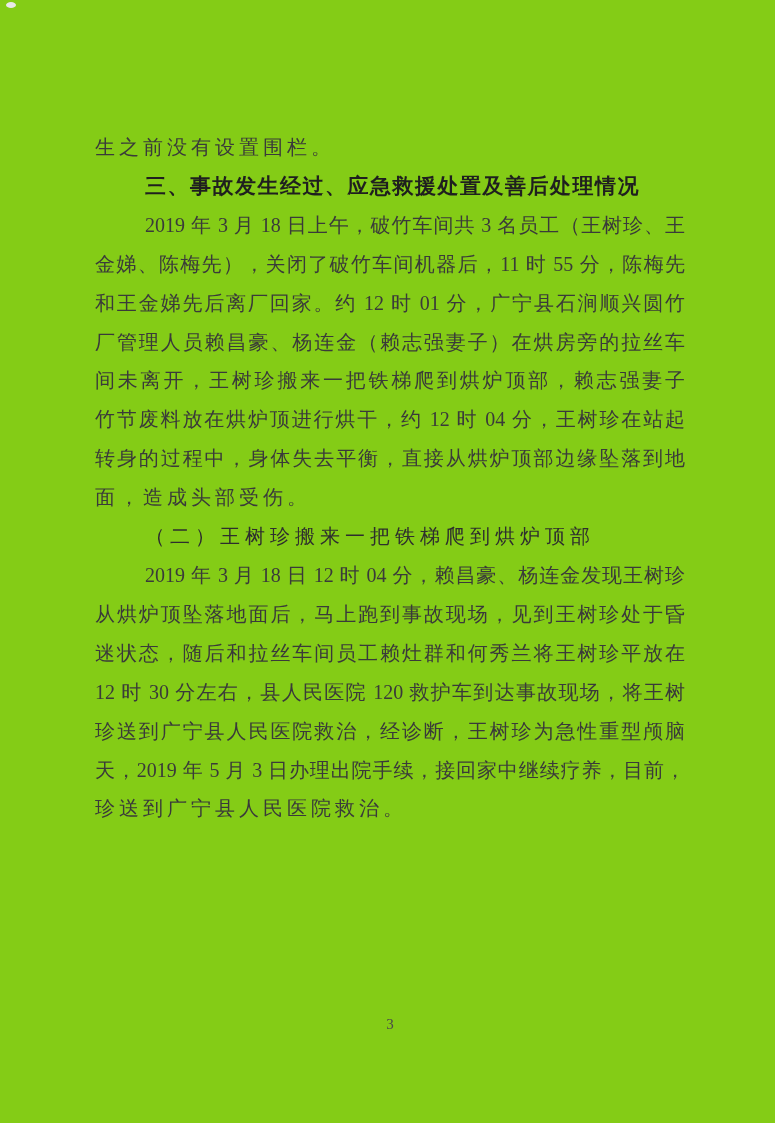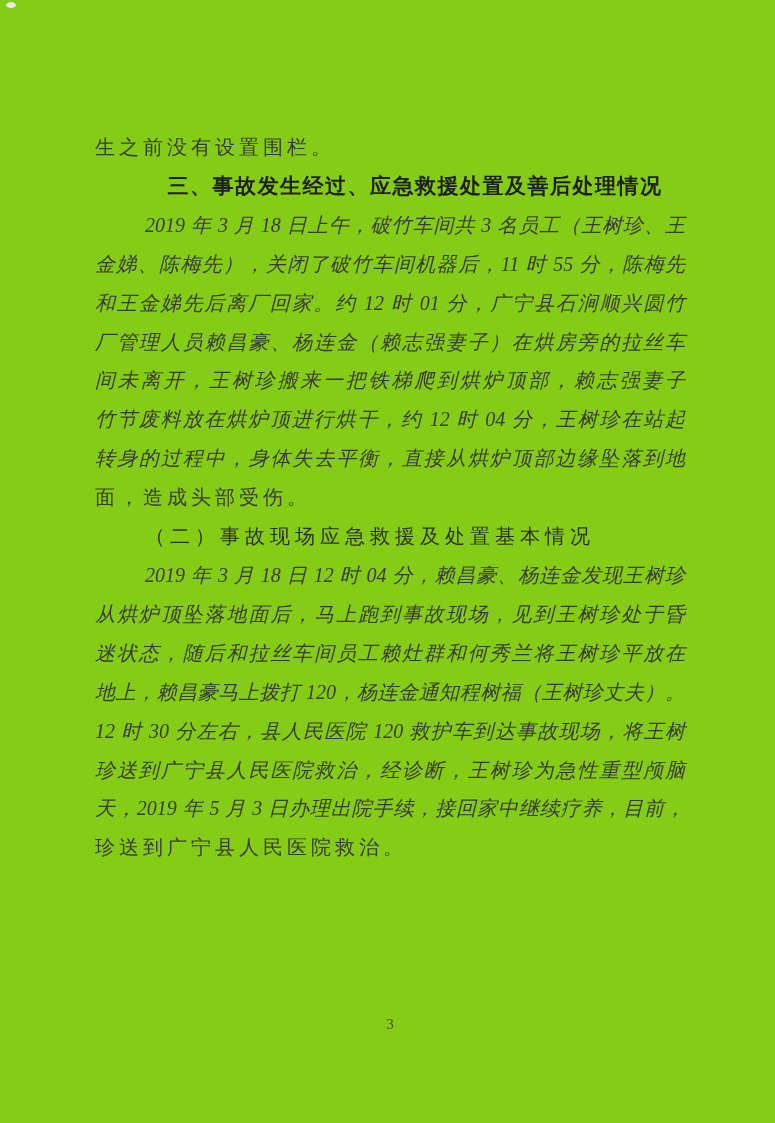--- a/index.html
+++ b/index.html
@@ -36,32 +36,30 @@
     font-size: 20px;
     line-height: 38.9px;
     letter-spacing: 4px;
     text-align: left;
     white-space: normal;
   }
   .line.justify {
     letter-spacing: 0;
     text-align: justify;
     text-align-last: justify;
-    font-style: italic;
   }
   .line.indent {
     padding-left: 50px;
   }
   .line.heading {
     font-family: "Liberation Sans", sans-serif;
     font-weight: 700;
     font-size: 21px;
     letter-spacing: 1.5px;
     color: #1f1f1f;
-    text-align: center;
   }
   .line.subheading {
     letter-spacing: 5px;
     color: #2e2e2e;
   }
   .page-number {
     position: absolute;
     left: 95px;
     top: 1016px;
     width: 590px;
@@ -79,24 +77,23 @@
       <div class="line body">生之前没有设置围栏。</div>
       <div class="line heading indent">三、事故发生经过、应急救援处置及善后处理情况</div>
       <div class="line body indent justify">2019 年 3 月 18 日上午，破竹车间共 3 名员工（王树珍、王</div>
       <div class="line body justify">金娣、陈梅先），关闭了破竹车间机器后，11 时 55 分，陈梅先</div>
       <div class="line body justify">和王金娣先后离厂回家。约 12 时 01 分，广宁县石涧顺兴圆竹</div>
       <div class="line body justify">厂管理人员赖昌豪、杨连金（赖志强妻子）在烘房旁的拉丝车</div>
       <div class="line body justify">间未离开，王树珍搬来一把铁梯爬到烘炉顶部，赖志强妻子</div>
       <div class="line body justify">竹节废料放在烘炉顶进行烘干，约 12 时 04 分，王树珍在站起</div>
       <div class="line body justify">转身的过程中，身体失去平衡，直接从烘炉顶部边缘坠落到地</div>
       <div class="line body">面，造成头部受伤。</div>
-      <div class="line subheading indent">（二）事故现场应急救援及处置基本情况</div>
+      <div class="line subheading indent">（二）王树珍搬来一把铁梯爬到烘炉顶部</div>
       <div class="line body indent justify">2019 年 3 月 18 日 12 时 04 分，赖昌豪、杨连金发现王树珍</div>
       <div class="line body justify">从烘炉顶坠落地面后，马上跑到事故现场，见到王树珍处于昏</div>
       <div class="line body justify">迷状态，随后和拉丝车间员工赖灶群和何秀兰将王树珍平放在</div>
-      <div class="line body justify">地上，赖昌豪马上拨打 120，杨连金通知程树福（王树珍丈夫）。</div>
       <div class="line body justify">12 时 30 分左右，县人民医院 120 救护车到达事故现场，将王树</div>
       <div class="line body justify">珍送到广宁县人民医院救治，经诊断，王树珍为急性重型颅脑</div>
       <div class="line body justify">天，2019 年 5 月 3 日办理出院手续，接回家中继续疗养，目前，</div>
       <div class="line body">珍送到广宁县人民医院救治。</div>
     </div>
   <div class="page-number">3</div>
 </div>
 
 </body></html>

